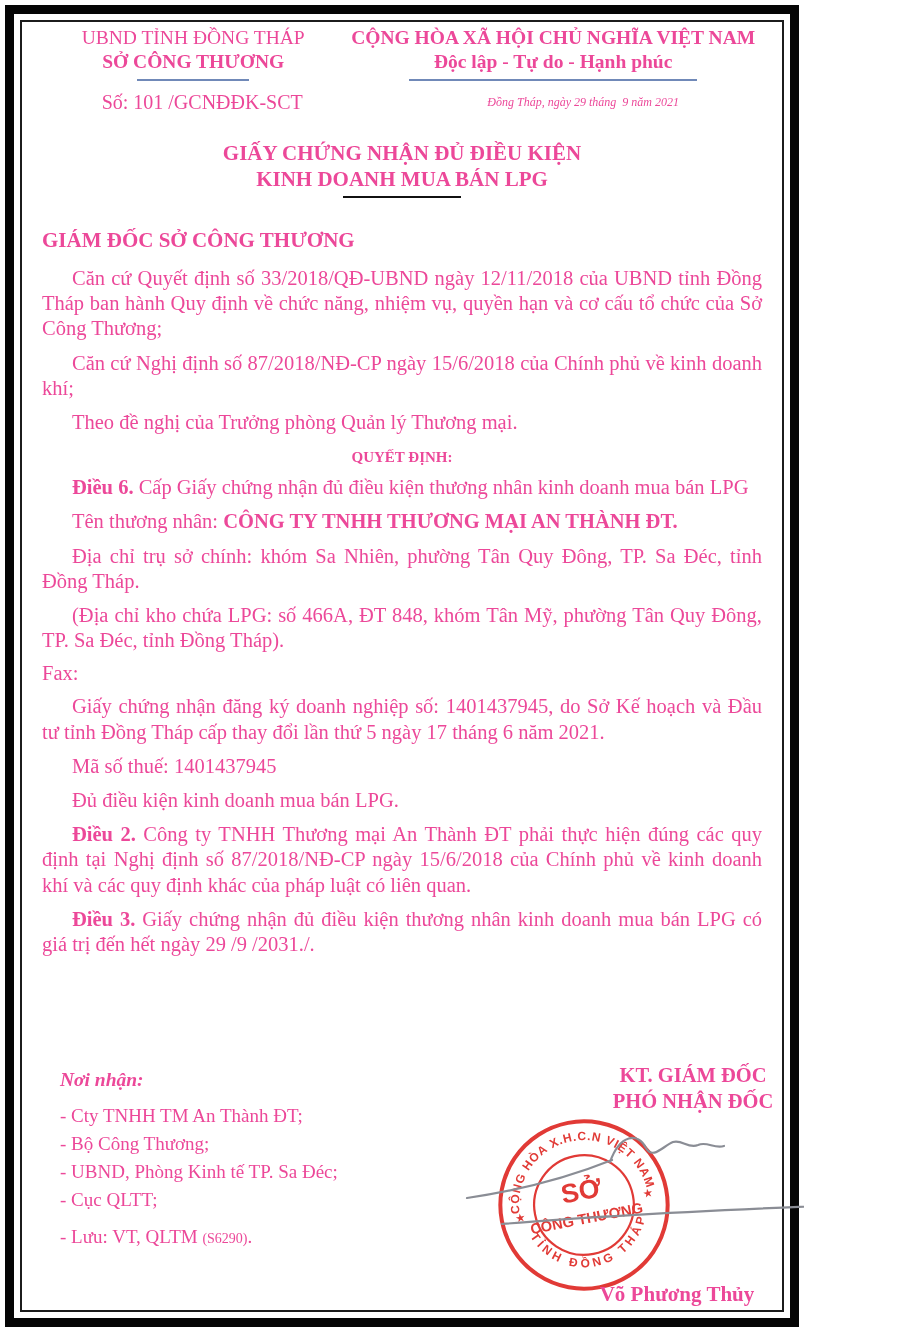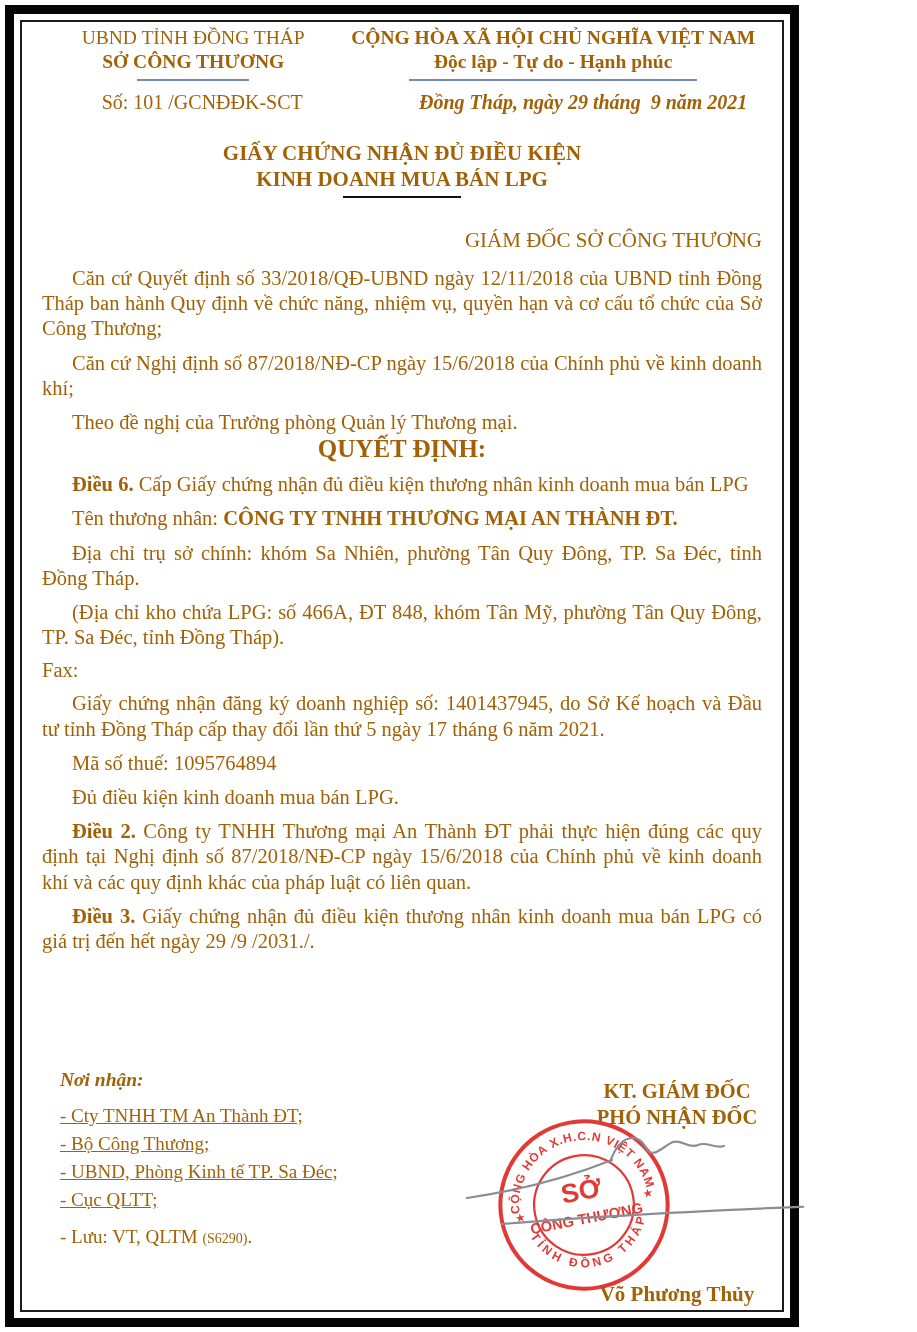--- a/index.html
+++ b/index.html
@@ -1,51 +1,51 @@
 <!DOCTYPE html>
 <html><head>
 <meta charset="utf-8">
 <style>
   html,body{margin:0;padding:0;background:#fff;}
   .page{
     position:relative;width:804px;height:1332px;background:#ffffff;
-    font-family:"Liberation Serif","DejaVu Serif",serif;color:#a16207;overflow:hidden;
+    font-family:"Liberation Serif","DejaVu Serif",serif;color:#ec4899;overflow:hidden;
   }
   .border-outer{position:absolute;inset:5px;border:9px solid #050505;pointer-events:none;}
   .border-inner{position:absolute;inset:20px;border:2px solid #1c1c1c;pointer-events:none;}
   .content{position:absolute;left:22px;right:22px;top:22px;padding:0 20px;}
   .b{font-weight:bold;}
   
   .hdr{display:flex;margin-top:4px;}
   .hdr-left{width:42%;text-align:center;font-size:19.5px;line-height:24px;}
   .hdr-right{width:58%;text-align:center;font-size:19.5px;line-height:24px;}
   .rule{height:0;border-top:2px solid #7089b8;margin:5px auto 6px auto;}
   .rule-l{width:112px;}
   .rule-r{width:288px;}
   .doc-number{text-align:center;font-size:20px;margin-top:9px;padding-left:18px;}
-  .date-line{font-style:italic;font-size:20px;margin-top:9px;white-space:pre;padding-left:60px;font-weight:bold;}
+  .date-line{font-style:italic;font-size:12px;margin-top:9px;white-space:pre;padding-left:60px;}
   
   .title-block{text-align:center;margin-top:26px;font-size:21px;line-height:26px;font-weight:bold;}
   .title-rule{width:118px;border-top:2.5px solid #111;margin:4px auto 0 auto;}
-  .issuer{text-align:right;margin-top:30px;font-size:21px;font-weight:normal;}
+  .issuer{text-align:left;margin-top:30px;font-size:21px;font-weight:bold;}
   
   .p{font-size:20.5px;line-height:25.2px;text-align:justify;text-indent:30px;margin:9px 0 0 0;}
   .p.first{margin-top:13px;}
-  .decision{text-align:center;font-weight:bold;font-size:25px;}
+  .decision{text-align:center;font-weight:bold;font-size:15px;margin-top:14px;}
   .phone-row{display:flex;font-size:20.5px;margin-top:9px;}
   .phone-cell{width:395px;padding-left:30px;}
   
   .footer{position:absolute;left:22px;right:22px;top:1050px;height:282px;}
   .recipients{position:absolute;left:38px;top:16px;font-size:19px;line-height:28px;}
   .recipients-label{font-weight:bold;font-style:italic;font-size:19.5px;margin-bottom:8px;}
-  .recipient-item{white-space:pre;text-decoration:underline;}
+  .recipient-item{white-space:pre;}
   .archive-line{margin-top:9px;white-space:pre;}
   .small{font-size:14px;}
-  .sign-titles{position:absolute;left:500px;top:12px;width:310px;text-align:center;
-               font-weight:bold;font-size:20.5px;line-height:26px;margin-top:16px;}
+  .sign-titles{position:absolute;left:516px;top:12px;width:310px;text-align:center;
+               font-weight:bold;font-size:20.5px;line-height:26px;}
   .signer-name{position:absolute;left:500px;top:192px;width:310px;text-align:center;
                font-weight:bold;font-size:21px;margin-top:40px;}
   .stamp-wrap{position:absolute;left:473px;top:66px;width:178px;height:178px;transform:rotate(-11deg);}
   .sig-wrap{position:absolute;left:420px;top:62px;width:490px;height:130px;}
   svg text{font-family:"Liberation Sans","DejaVu Sans",sans-serif;}
 </style>
 </head>
 <body>
 
 <div class="page">
@@ -87,21 +87,21 @@
     <p class="p"><span>Tên thương nhân: </span><span class="b">CÔNG TY TNHH THƯƠNG MẠI AN THÀNH ĐT.</span></p>
 
     <p class="p">Địa chỉ trụ sở chính: khóm Sa Nhiên, phường Tân Quy Đông, TP. Sa Đéc, tỉnh Đồng Tháp.</p>
     <p class="p">(Địa chỉ kho chứa LPG: số 466A, ĐT 848, khóm Tân Mỹ, phường Tân Quy Đông, TP. Sa Đéc, tỉnh Đồng Tháp).</p>
 
     <div class="phone-row">
       <span>Fax:</span>
     </div>
 
     <p class="p">Giấy chứng nhận đăng ký doanh nghiệp số: 1401437945, do Sở Kế hoạch và Đầu tư tỉnh Đồng Tháp cấp thay đổi lần thứ 5 ngày 17 tháng 6 năm 2021.</p>
-    <p class="p">Mã số thuế: 1095764894</p>
+    <p class="p">Mã số thuế: 1401437945</p>
     <p class="p">Đủ điều kiện kinh doanh mua bán LPG.</p>
 
     <p class="p"><span class="b">Điều 2.</span><span> Công ty TNHH Thương mại An Thành ĐT phải thực hiện đúng các quy định tại Nghị định số 87/2018/NĐ-CP ngày 15/6/2018 của Chính phủ về kinh doanh khí và các quy định khác của pháp luật có liên quan.</span></p>
 
     <p class="p"><span class="b">Điều 3.</span><span> Giấy chứng nhận đủ điều kiện thương nhân kinh doanh mua bán LPG có giá trị đến hết ngày 29 /9 /2031./.</span></p>
   </div>
 
   <div class="footer">
 
     <div class="recipients">

